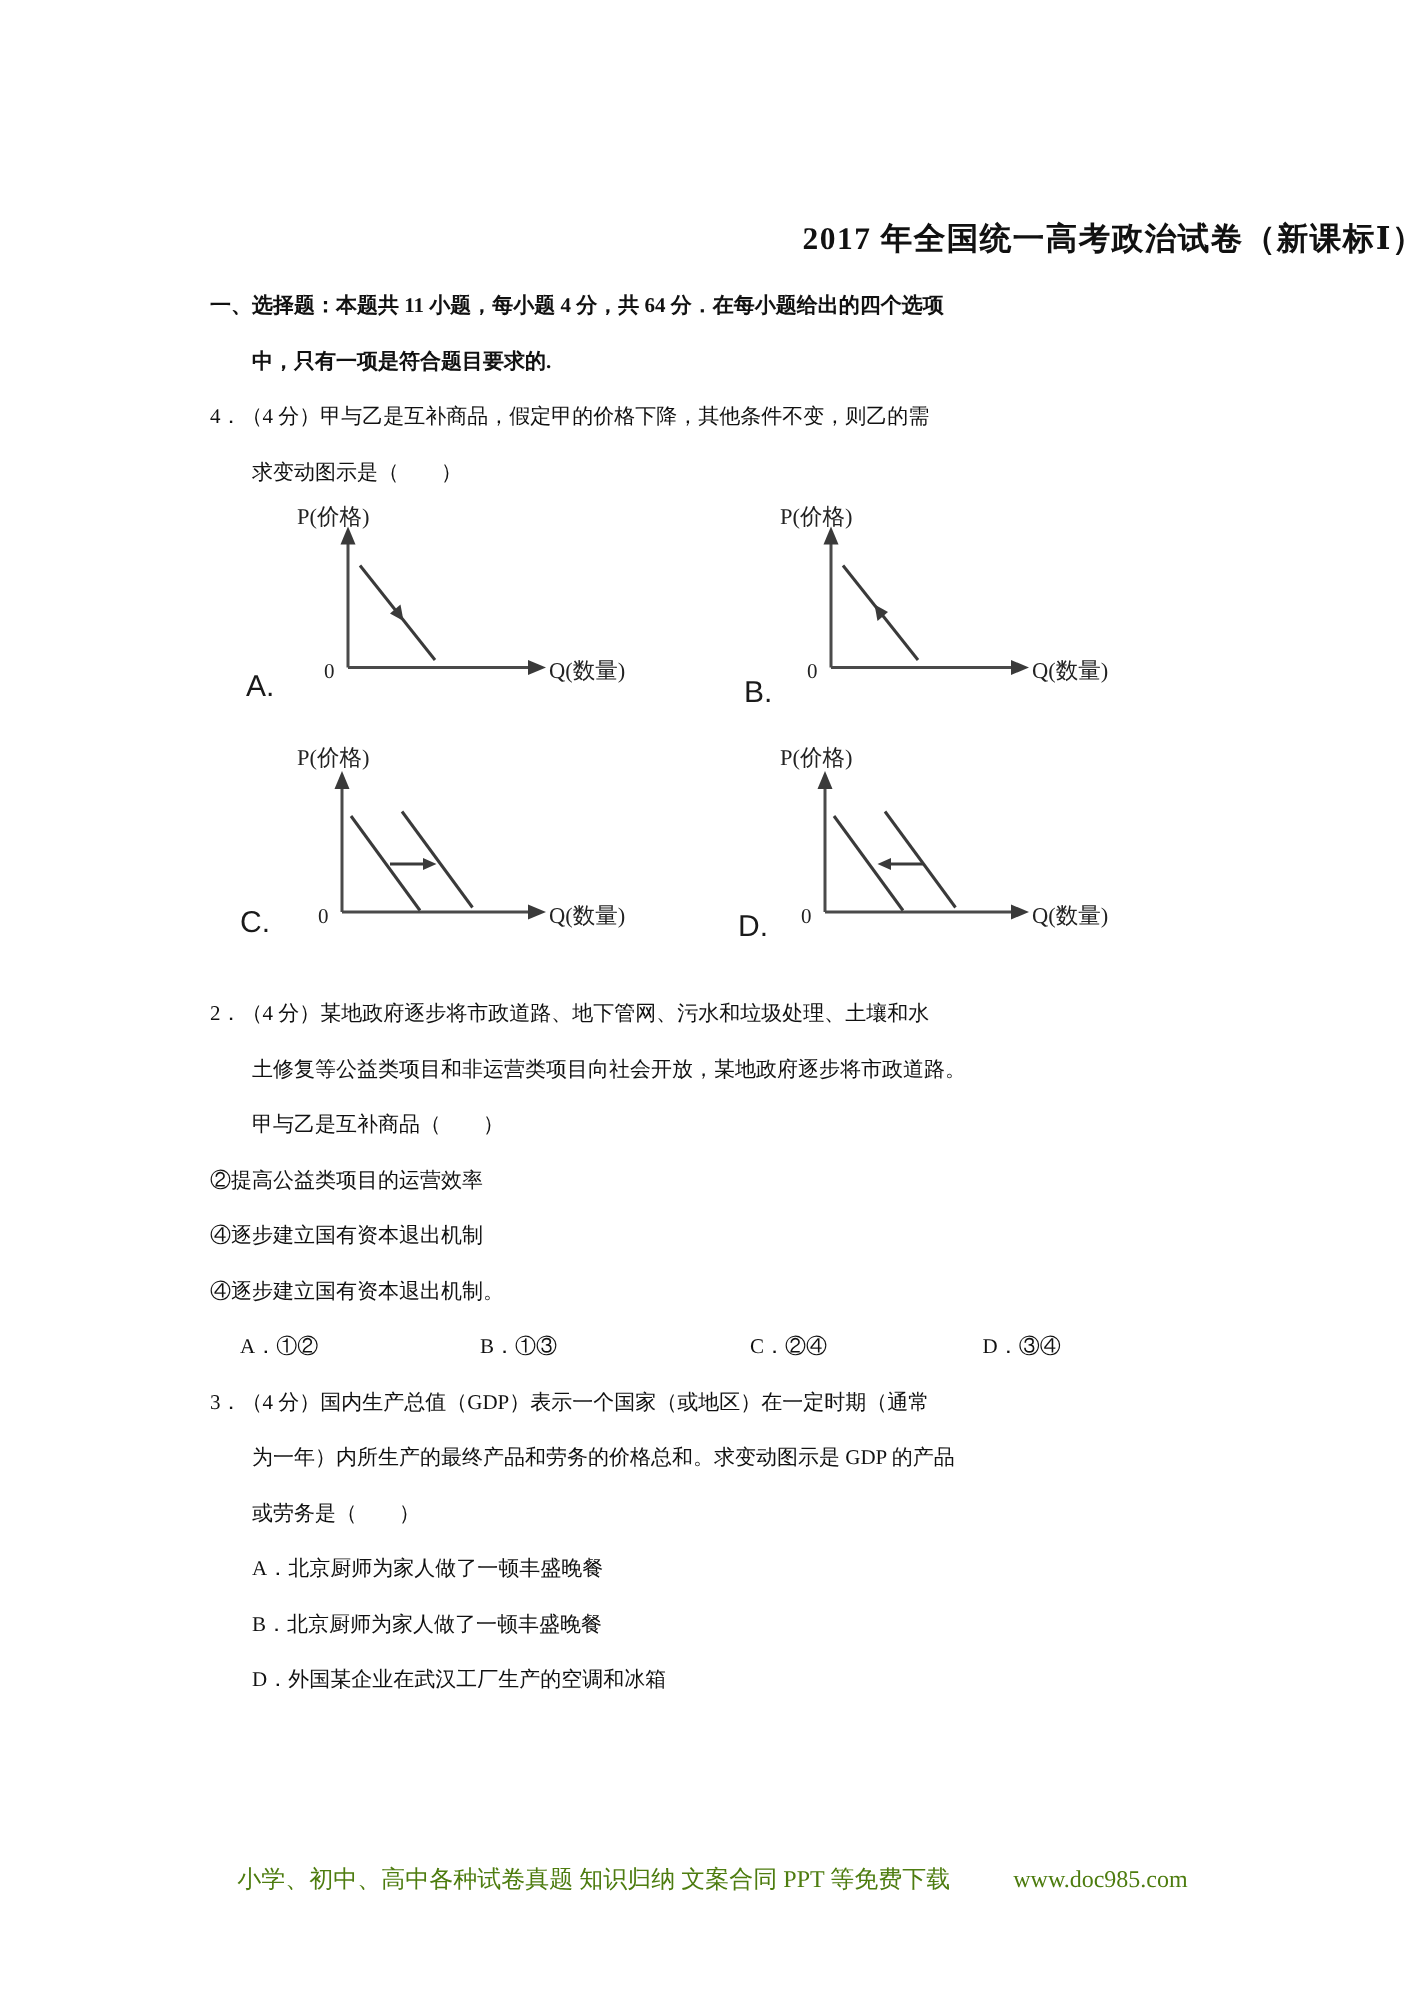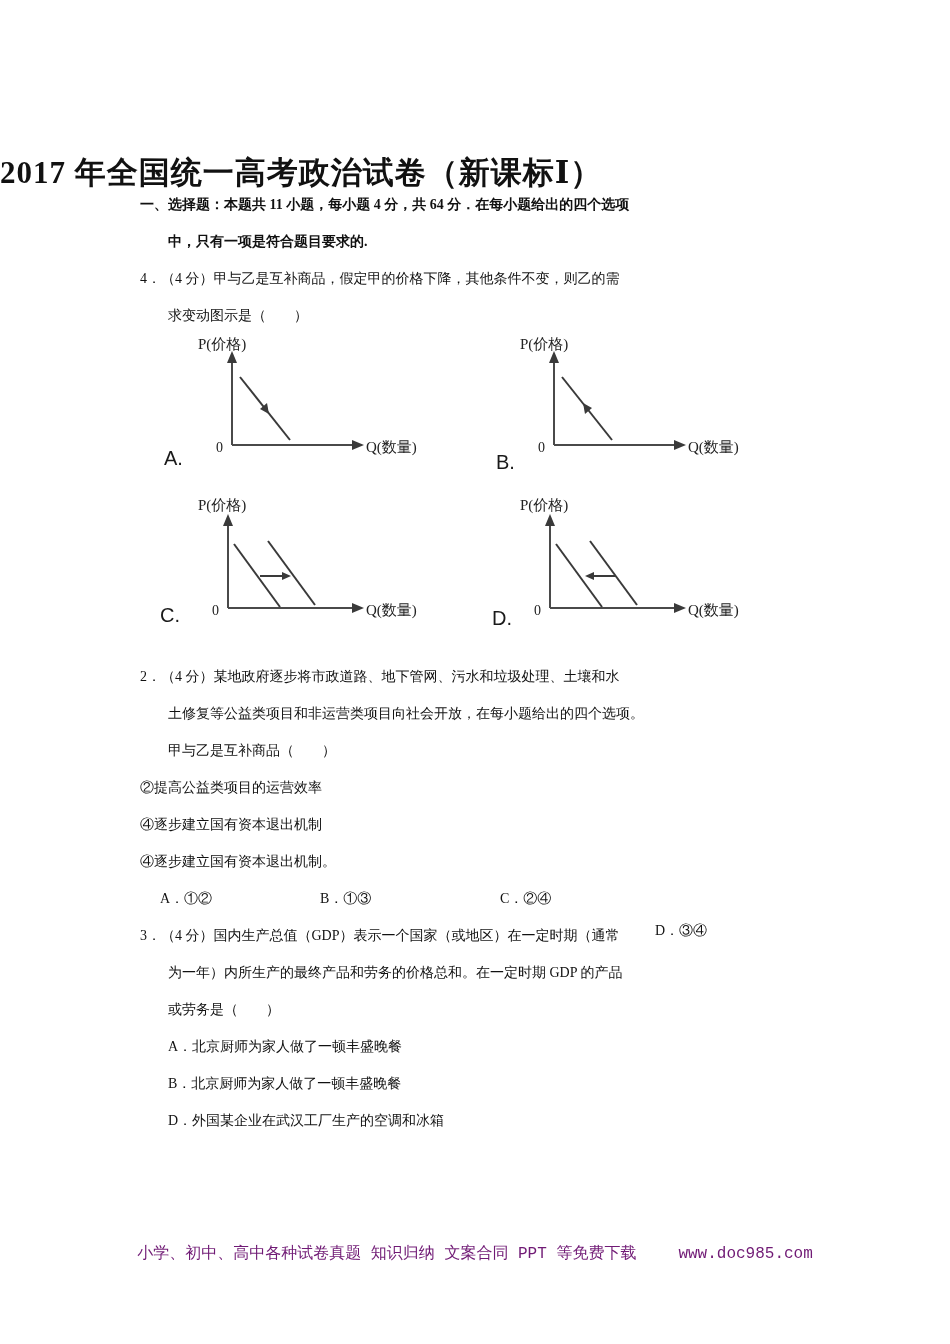--- a/index.html
+++ b/index.html
@@ -1,53 +1,53 @@
 <!DOCTYPE html>
 <html><head>
 <meta charset="utf-8">
 <style>
   html,body{margin:0;padding:0;background:#ffffff;}
   .page{
     position:relative;width:950px;height:1344px;background:#ffffff;
     color:#111;font-family:"Liberation Serif","DejaVu Serif",serif;overflow:hidden;
   }
   .title{
-    position:absolute;top:131px;left:0;width:100%;text-align:left;
-    font-size:31px;font-weight:bold;letter-spacing:1px;
+    position:absolute;top:131px;left:0;width:100%;text-align:right;
+    font-size:21px;font-weight:bold;letter-spacing:1px;
   }
   .textblock{position:absolute;left:140px;width:710px;}
   .tb1{top:186px;}
   .tb2{top:658px;}
   .line{height:37px;line-height:37px;font-size:14px;white-space:nowrap;}
   .indent{padding-left:28px;}
   .bold{font-weight:bold;}
   .optrow{position:relative;}
   .optrow span{position:absolute;top:0;}
-  .op-a{left:20px;}  .op-b{left:180px;} .op-c{left:360px;} .op-d{left:515px;margin-top:32px;}
+  .op-a{left:20px;}  .op-b{left:180px;} .op-c{left:360px;} .op-d{left:515px;}
   .diagram{position:absolute;width:300px;height:148px;}
   .dg-a{left:160px;top:333px;}
   .dg-b{left:482px;top:333px;}
   .dg-c{left:160px;top:492px;}
   .dg-d{left:482px;top:492px;}
   .dlabel{
     position:absolute;font-size:20px;color:#1a1a1a;
     font-family:"Liberation Sans","DejaVu Sans",sans-serif;
   }
   .dl-a{left:164px;top:447px;}
   .dl-b{left:496px;top:451px;}
   .dl-c{left:160px;top:604px;}
   .dl-d{left:492px;top:607px;}
   .diagram line{stroke:#3a3a3a;stroke-width:2;}
   .diagram .axis{stroke:#4a4a4a;stroke-width:2;}
   .diagram polygon{fill:#3a3a3a;stroke:none;}
   .diagram text{fill:#222;font-size:15px;font-family:"Liberation Serif","DejaVu Serif",serif;}
   .diagram text.zero{font-size:14px;}
   .footer{
     position:absolute;top:1243px;left:0;width:100%;text-align:center;
-    font-size:16px;color:#701a75;white-space:nowrap;font-family:Liberation Mono, monospace;
+    font-size:16px;color:#4d7c0f;white-space:nowrap;
   }
   .footer .url{margin-left:42px;}
 </style>
 </head>
 <body>
 
 <div class="page">
 
   <h1 class="title">2017 年全国统一高考政治试卷（新课标Ⅰ）</h1>
 
@@ -109,33 +109,33 @@
     <text x="206" y="123">Q(数量)</text>
     <line x1="74" y1="52" x2="120" y2="115"></line>
     <line x1="108" y1="49" x2="155" y2="113"></line>
     <line x1="134" y1="84" x2="110" y2="84"></line>
     <polygon points="103,84 112,80 112,88"></polygon>
   </svg>
   <span class="dlabel dl-d">D.</span>
 
   <div class="textblock tb2">
     <div class="line">2．（4 分）某地政府逐步将市政道路、地下管网、污水和垃圾处理、土壤和水</div>
-    <div class="line indent">土修复等公益类项目和非运营类项目向社会开放，在每小题给出的四个选项。</div>
+    <div class="line indent">土修复等公益类项目和非运营类项目向社会开放，某地政府逐步将市政道路。</div>
     <div class="line indent">甲与乙是互补商品（　　）</div>
     <div class="line">②提高公益类项目的运营效率</div>
     <div class="line">④逐步建立国有资本退出机制</div>
     <div class="line">④逐步建立国有资本退出机制。</div>
     <div class="line optrow">
       <span class="op-a">A．①②</span>
       <span class="op-b">B．①③</span>
       <span class="op-c">C．②④</span>
       <span class="op-d">D．③④</span>
     </div>
     <div class="line">3．（4 分）国内生产总值（GDP）表示一个国家（或地区）在一定时期（通常</div>
-    <div class="line indent">为一年）内所生产的最终产品和劳务的价格总和。在一定时期 GDP 的产品</div>
+    <div class="line indent">为一年）内所生产的最终产品和劳务的价格总和。求变动图示是 GDP 的产品</div>
     <div class="line indent">或劳务是（　　）</div>
     <div class="line indent">A．北京厨师为家人做了一顿丰盛晚餐</div>
     <div class="line indent">B．北京厨师为家人做了一顿丰盛晚餐</div>
     <div class="line indent">D．外国某企业在武汉工厂生产的空调和冰箱</div>
   </div>
 
   <div class="footer">
     <span>小学、初中、高中各种试卷真题  知识归纳  文案合同  PPT 等免费下载</span><span class="url">www.doc985.com</span>
   </div>
 

